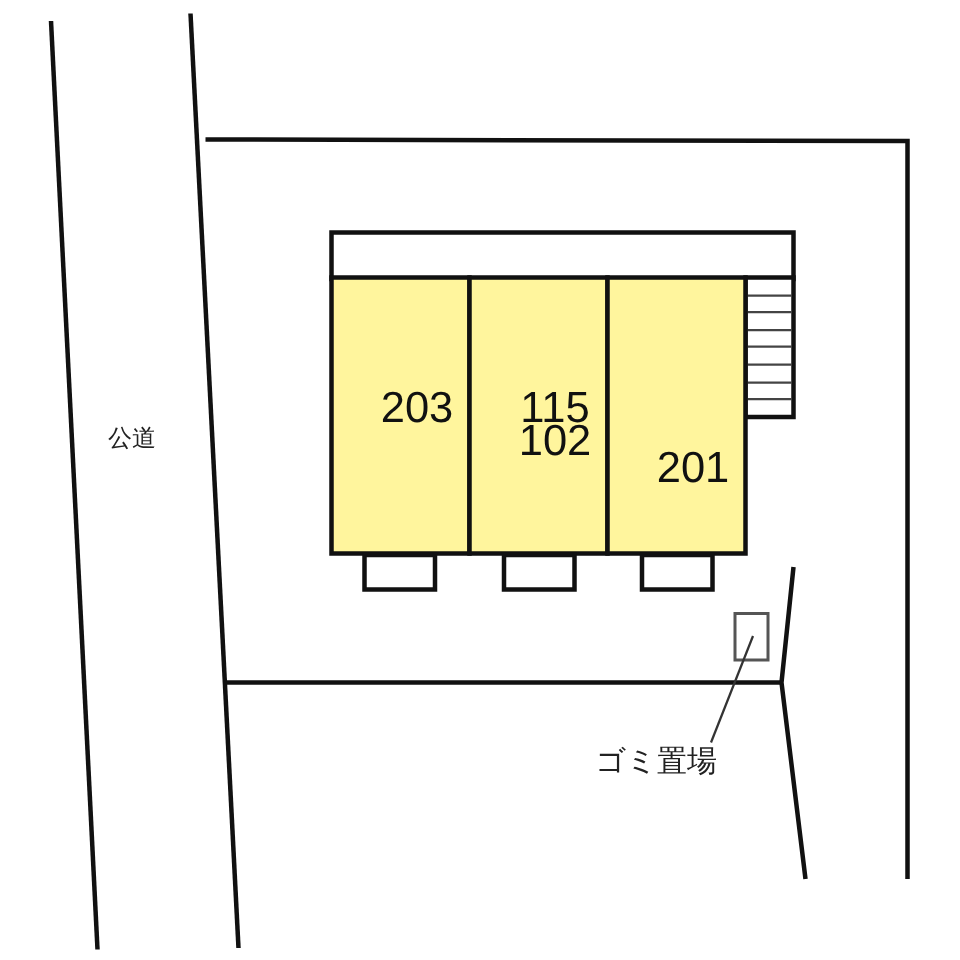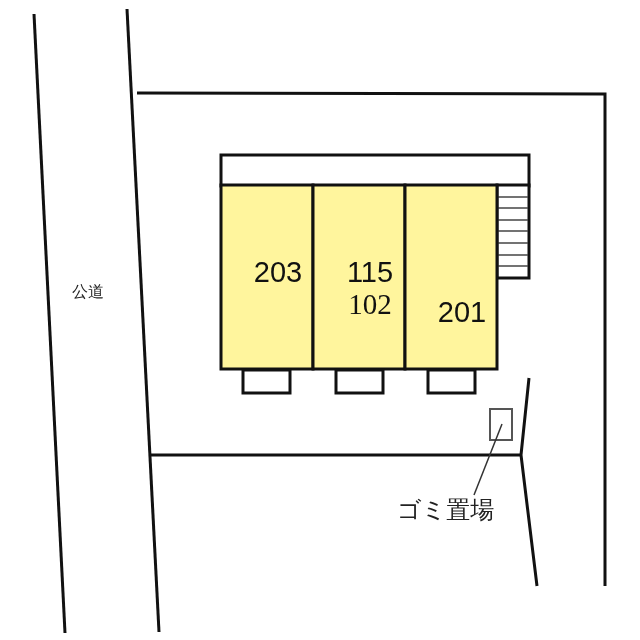--- a/index.html
+++ b/index.html
@@ -39,19 +39,19 @@
 
     <rect x="243" y="370" width="47" height="23" fill="#fff" stroke="#111" stroke-width="3"></rect>
     <rect x="336" y="370" width="47" height="23" fill="#fff" stroke="#111" stroke-width="3"></rect>
     <rect x="428" y="370" width="47" height="23" fill="#fff" stroke="#111" stroke-width="3"></rect>
 
     <rect x="490" y="409" width="22" height="31" fill="#fff" stroke="#555" stroke-width="2"></rect>
     <line x1="502" y1="424" x2="474" y2="495" stroke="#333" stroke-width="1.5"></line>
   </svg>
 
   <div class="label" style="left:72px; top:282px; font-size:16px;">公道</div>
-  <div class="label" style="left:397px; top:494px; font-size:24px;">ゴミ置場</div>
+  <div class="label" style="left:397px; top:494px; font-size:20px;">ゴミ置場</div>
 
   <div class="unit-label" style="left:222px; top:256px;">203</div>
   <div class="unit-label" style="left:314px; top:256px;">115</div>
-  <div class="unit-label" style="left:314px; top:288px;font-family:Liberation Serif, serif;">102</div>
+  <div class="unit-label" style="left:314px; top:278px;">102</div>
   <div class="unit-label" style="left:406px; top:256px;margin-top:40px;">201</div>
 </div>
 
 </body></html>

